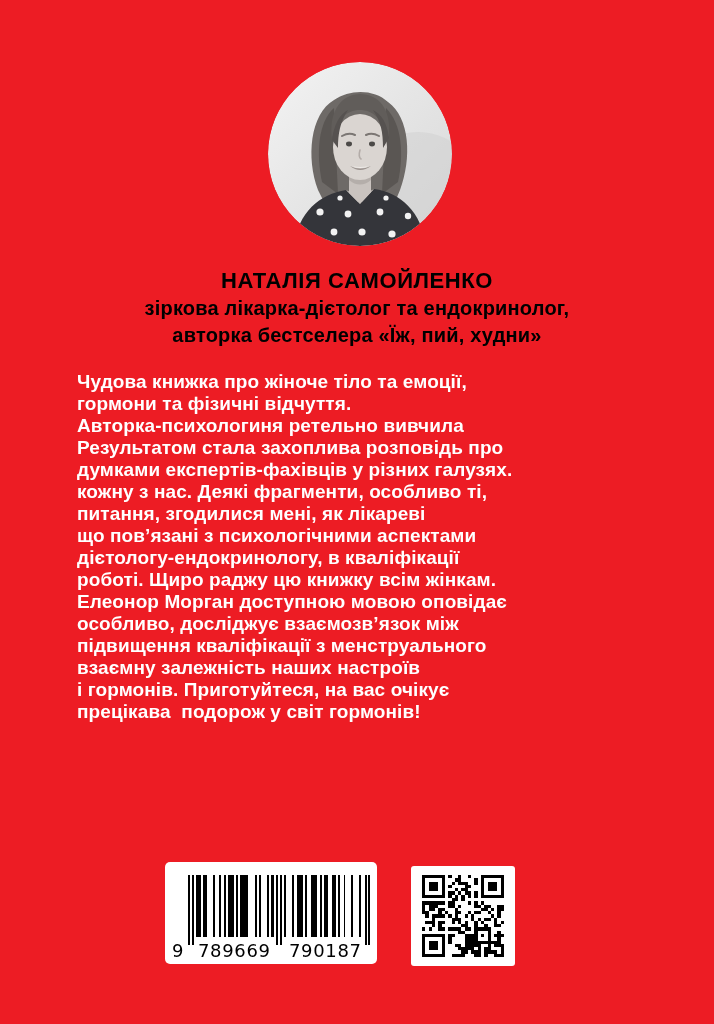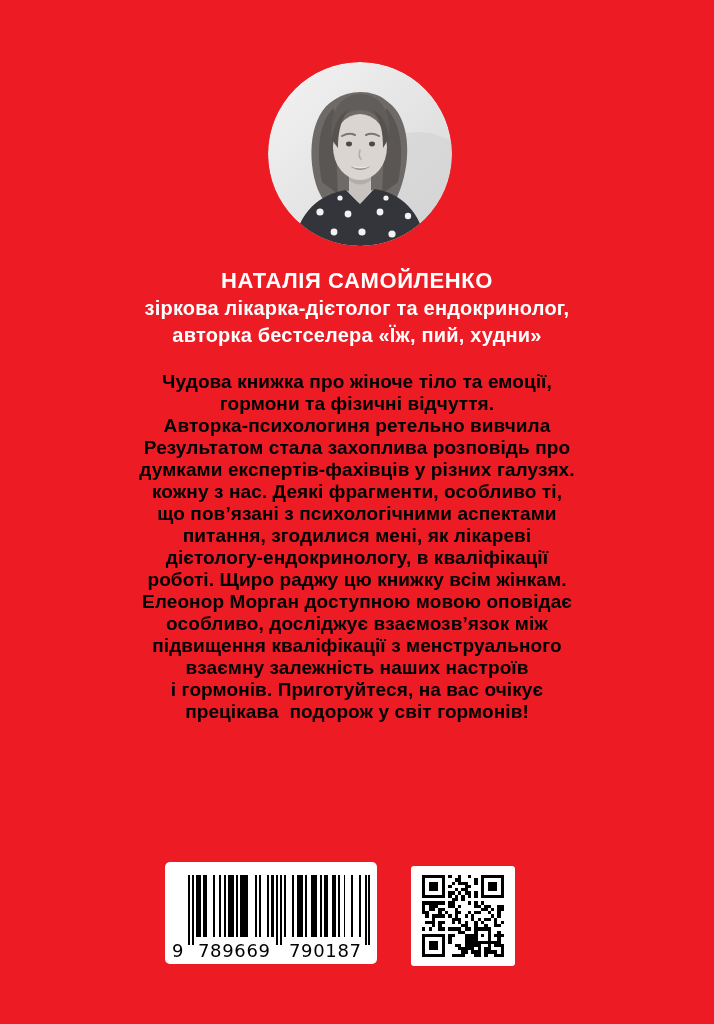--- a/index.html
+++ b/index.html
@@ -17,40 +17,40 @@
     width: 184px; height: 184px;
     border-radius: 50%;
     overflow: hidden;
   }
   .photo svg { display: block; width: 184px; height: 184px; }
   .author-block {
     position: absolute;
     top: 266px; left: 0;
     width: 714px;
     text-align: center;
-    color: #ffffff;
+    color: #000000;
   }
   .author-name {
     font-size: 22px;
     font-weight: bold;
     letter-spacing: 0.6px;
     line-height: 29px;
   }
   .author-subtitle {
     font-size: 20px;
     font-weight: bold;
     letter-spacing: 0.2px;
     line-height: 27px;
   }
   .blurb {
     position: absolute;
     top: 371px; left: 77px;
     width: 560px;
-    text-align: center;
-    color: #000000;
+    text-align: left;
+    color: #ffffff;
     font-size: 19px;
     font-weight: bold;
     letter-spacing: 0.1px;
   }
   .blurb-line {
     line-height: 22px;
     white-space: pre-wrap;
   }
   .barcode-box {
     position: absolute;
@@ -136,22 +136,22 @@
     <div class="author-subtitle">авторка бестселера «Їж, пий, худни»</div>
   </div>
 
   <div class="blurb">
     <div class="blurb-line">Чудова книжка про жіноче тіло та емоції,</div>
     <div class="blurb-line">гормони та фізичні відчуття.</div>
     <div class="blurb-line">Авторка-психологиня ретельно вивчила</div>
     <div class="blurb-line">Результатом стала захоплива розповідь про</div>
     <div class="blurb-line">думками експертів-фахівців у різних галузях.</div>
     <div class="blurb-line">кожну з нас. Деякі фрагменти, особливо ті,</div>
+    <div class="blurb-line">питання, згодилися мені, як лікареві</div>
     <div class="blurb-line">що пов’язані з психологічними аспектами</div>
-    <div class="blurb-line">питання, згодилися мені, як лікареві</div>
     <div class="blurb-line">дієтологу-ендокринологу, в кваліфікації</div>
     <div class="blurb-line">роботі. Щиро раджу цю книжку всім жінкам.</div>
     <div class="blurb-line">Елеонор Морган доступною мовою оповідає</div>
     <div class="blurb-line">особливо, досліджує взаємозв’язок між</div>
     <div class="blurb-line">підвищення кваліфікації з менструального</div>
     <div class="blurb-line">взаємну залежність наших настроїв</div>
     <div class="blurb-line">і гормонів. Приготуйтеся, на вас очікує</div>
     <div class="blurb-line">прецікава  подорож у світ гормонів!</div>
   </div>
 

